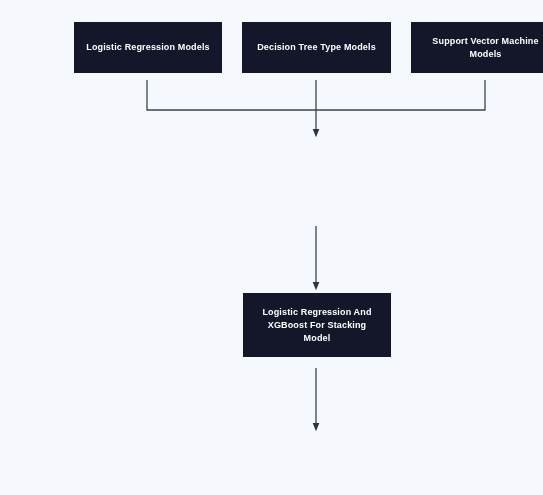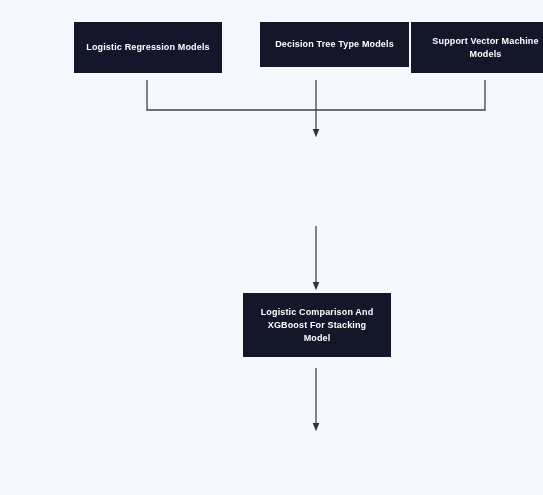--- a/index.html
+++ b/index.html
@@ -37,21 +37,21 @@
     text-align: center;
     font-weight: bold;
     font-size: 9px;
     line-height: 13px;
     letter-spacing: 0.15px;
     box-sizing: border-box;
     padding: 4px 8px;
     white-space: pre-line;
   }
   .node-lr    { left: 26px;  top: 22px;  width: 148px; height: 51px; }
-  .node-dt    { left: 212px; top: 22px;  width: 149px; height: 45px; }
+  .node-dt    { left: 194px; top: 22px;  width: 149px; height: 51px; }
   .node-svm   { left: 363px; top: 22px;  width: 149px; height: 51px; }
   .node-cmp   { left: 195px; top: 152px; width: 148px; height: 64px; }
   .node-stack { left: 195px; top: 293px; width: 148px; height: 64px; }
   .node-opt   { left: 195px; top: 434px; width: 148px; height: 50px; }
 </style>
 </head>
 <body>
 
 <div id="flowchart">
 
@@ -74,18 +74,18 @@
   </svg>
 
   <div class="node node-lr">Logistic Regression Models</div>
 
   <div class="node node-dt">Decision Tree Type Models</div>
 
   <div class="node node-svm">Support Vector Machine
 Models</div>
 
 
-  <div class="node node-stack">Logistic Comparison And
+  <div class="node node-stack">Logistic Regression And
 XGBoost For Stacking
 Model</div>
 
 
 </div>
 
 </body></html>

